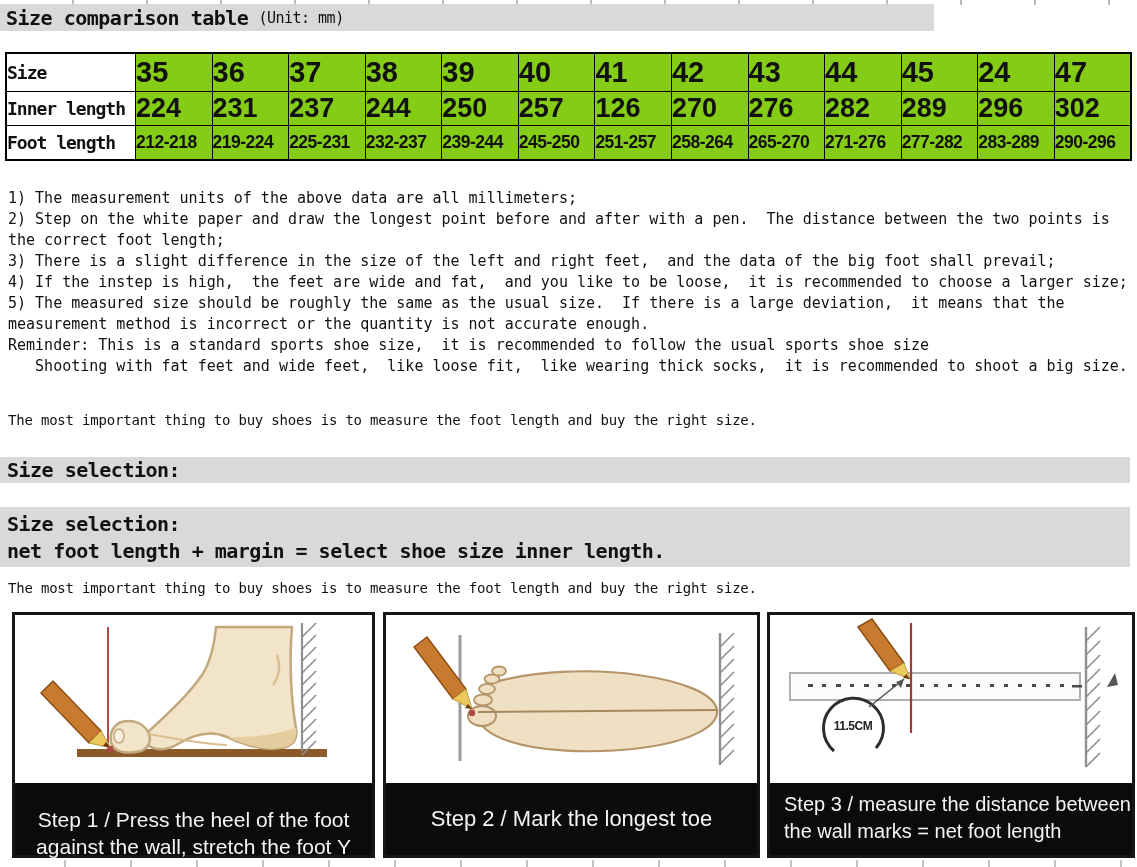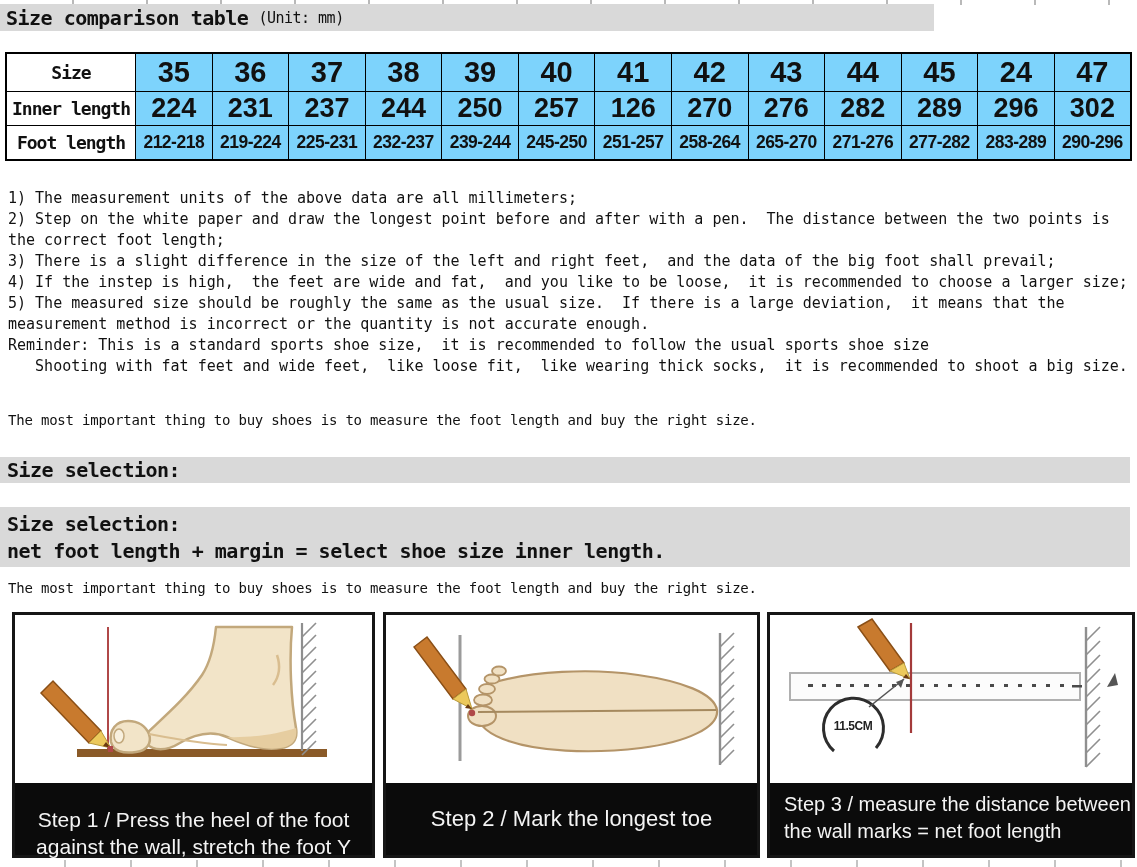--- a/index.html
+++ b/index.html
@@ -17,25 +17,25 @@
 
   
   .titlebar{position:absolute;left:0;top:4px;width:934px;height:27px;
     background:#d9d9d9;display:flex;align-items:center;padding-left:6px;box-sizing:border-box;}
   .titlebar .main{font-size:20px;font-weight:bold;letter-spacing:-0.5px;}
   .titlebar .unit{font-size:15px;margin-left:10px;letter-spacing:-0.5px;}
 
   
   table.sizes{position:absolute;left:5px;top:52px;border-collapse:collapse;
     table-layout:fixed;width:1127px;}
-  table.sizes td{border:1.8px solid #000;text-align:center;padding:0;overflow:hidden;}
+  table.sizes td{border:1.8px solid #000;padding:0;overflow:hidden;}
   table.sizes{border:2.5px solid #000;}
   td.rowlabel{width:128px;background:#fff;font-family:"DejaVu Sans Mono","Liberation Mono",monospace;
     font-weight:bold;font-size:18px;letter-spacing:-1px;}
-  td.datacell{background:#7dd3fc;font-family:"Liberation Sans","DejaVu Sans",sans-serif;font-weight:bold;}
+  td.datacell{background:#84cc16;font-family:"Liberation Sans","DejaVu Sans",sans-serif;font-weight:bold;}
   tr.sizes-row td{height:37px;}
   tr.inner-row td{height:33px;}
   tr.foot-row td{height:33px;}
   tr.sizes-row td.datacell{font-size:29px;}
   tr.inner-row td.datacell{font-size:27px;}
   tr.foot-row td.datacell{font-size:17.5px;letter-spacing:-0.5px;}
 
   
   .notes{position:absolute;left:8px;top:188px;font-size:15px;line-height:21px;
     letter-spacing:0px;white-space:pre;}

